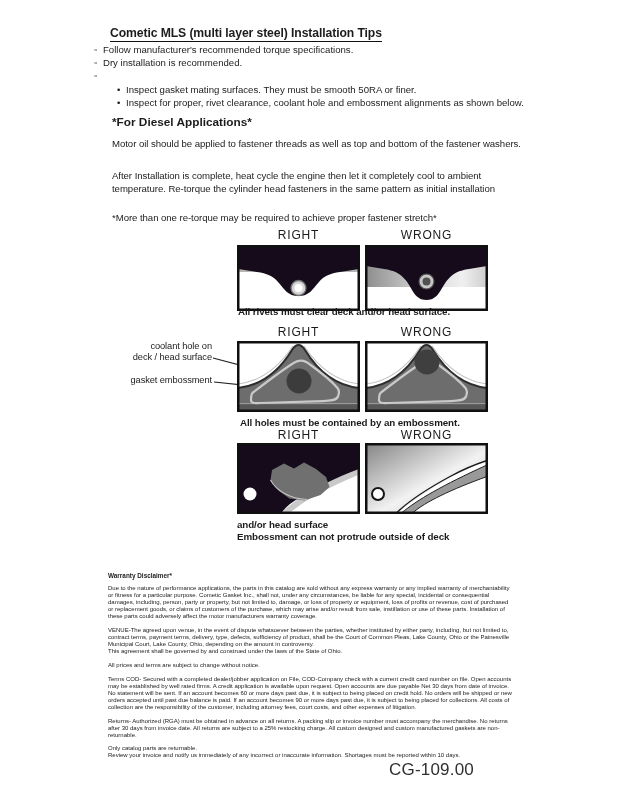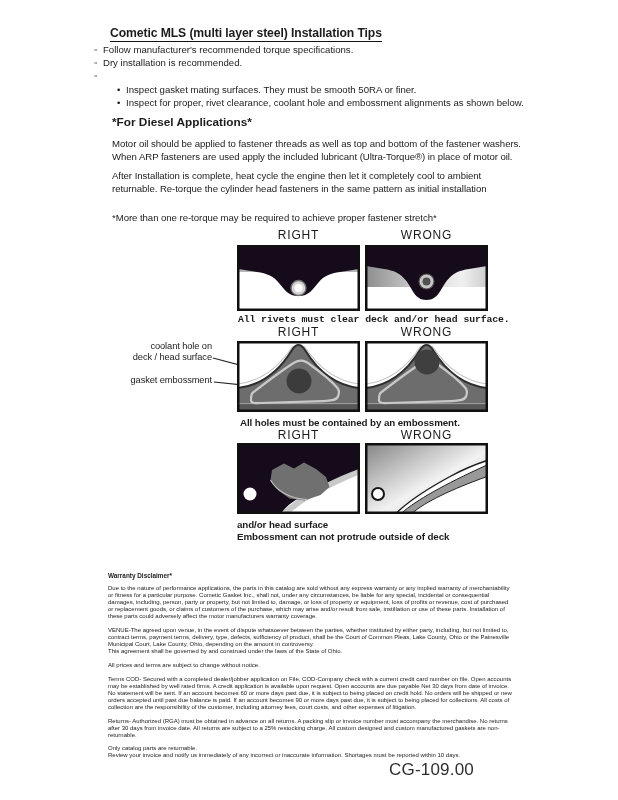--- a/index.html
+++ b/index.html
@@ -18,21 +18,21 @@
   .para{position:absolute;left:112px;font-size:9.6px;line-height:13.2px;letter-spacing:-0.05px;}
   .para-1{top:137px;} .para-2{top:169px;} .para-note{top:211px;}
 
   .dlabel{position:absolute;width:123px;text-align:center;font-weight:normal;font-size:12px;letter-spacing:0.8px;color:#1b1b1b;}
   .dl-1{top:228px;} .dl-2{top:325px;} .dl-3{top:428px;}
   .col-r{left:237px;} .col-w{left:365px;}
 
   .dbox{position:absolute;}
 
   .caption{position:absolute;font-weight:bold;font-size:9.8px;letter-spacing:-0.1px;line-height:12px;}
-  .cap-1{left:238px;top:314px;font-family:Liberation Mono, monospace;}
+  .cap-1{left:238px;top:306px;}
   .cap-2{left:240px;top:417px;}
   .cap-3{left:237px;top:519px;}
 
   .anno{position:absolute;left:104px;width:108px;text-align:right;font-size:9.3px;line-height:11px;letter-spacing:-0.1px;}
   .anno-coolant{top:341px;}
   .anno-emboss{top:375px;}
   .connector-overlay{position:absolute;left:212px;top:350px;}
 
   .warranty{position:absolute;left:108px;top:572px;width:407px;font-size:6px;line-height:7.1px;color:#222;}
   .warranty h4{margin:0 0 6px 0;font-size:6.4px;font-weight:bold;}
@@ -70,25 +70,24 @@
     </div>
     <div class="bullet-row">
       <span class="bullet-marker">•</span>
       <span>Inspect for proper, rivet clearance, coolant hole and embossment alignments as shown below.</span>
     </div>
   </div>
 
   <div class="diesel-heading">*For Diesel Applications*</div>
   <div class="para para-1">
     <div>Motor oil should be applied to fastener threads as well as top and bottom of the fastener washers.</div>
-    <div>When ARP fasteners are used apply the included lubricant (Ultra-Torque®) in place of motor oil.</div>
   </div>
   <div class="para para-2">
     <div>After Installation is complete, heat cycle the engine then let it completely cool to ambient</div>
-    <div>returnable. Re-torque the cylinder head fasteners in the same pattern as initial installation</div>
+    <div>temperature. Re-torque the cylinder head fasteners in the same pattern as initial installation</div>
   </div>
   <div class="para para-note">*More than one re-torque may be required to achieve proper fastener stretch*</div>
 
   <div class="dlabel dl-1 col-r">RIGHT</div>
   <div class="dlabel dl-1 col-w">WRONG</div>
 
   <svg class="dbox" style="left:237px;top:245px" width="123" height="66" viewBox="0 0 123 66">
     <rect x="0" y="0" width="123" height="66" fill="#ffffff"></rect>
     <rect x="2" y="18" width="119" height="9" fill="#b5b5b5"></rect>
     <path d="M1,1 H122 V24 L103,27 C93,28.5 87.5,30.5 81.5,37.5 C75.5,44.5 72,51 61.5,51 C51,51 47.5,44.5 41.5,37.5 C35.5,30.5 30,28.5 20,27 L1,24 Z" fill="#150b1a"></path>

